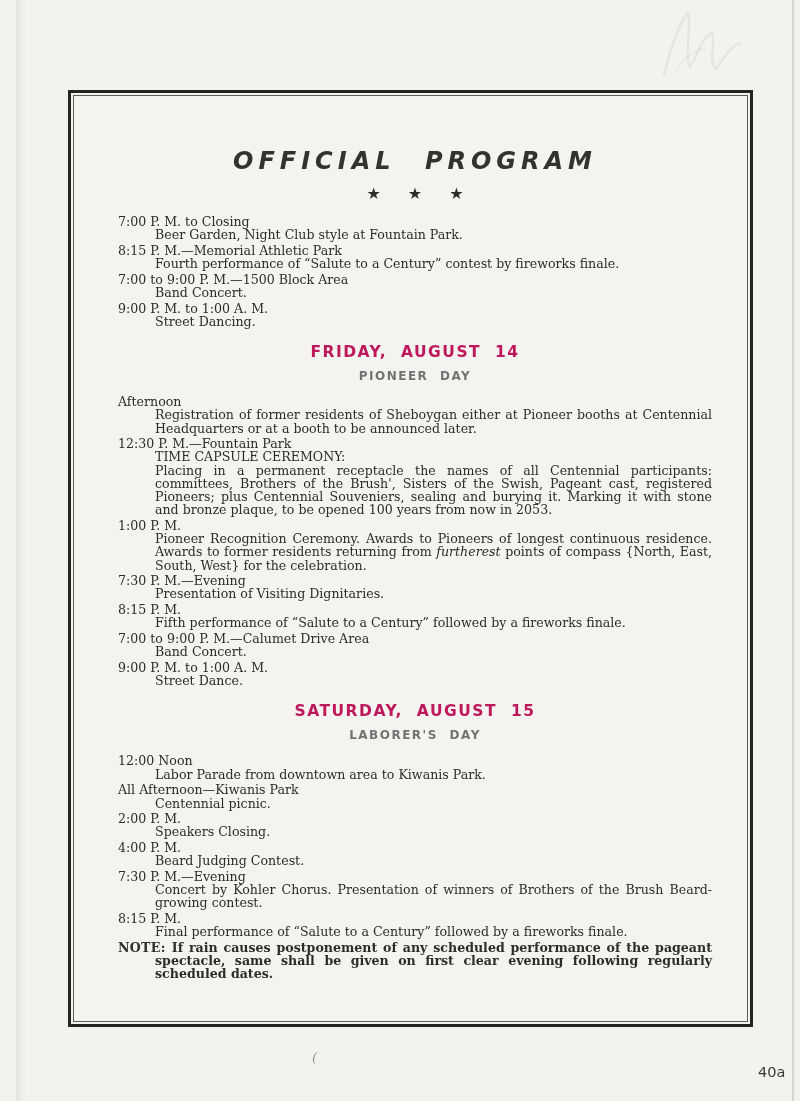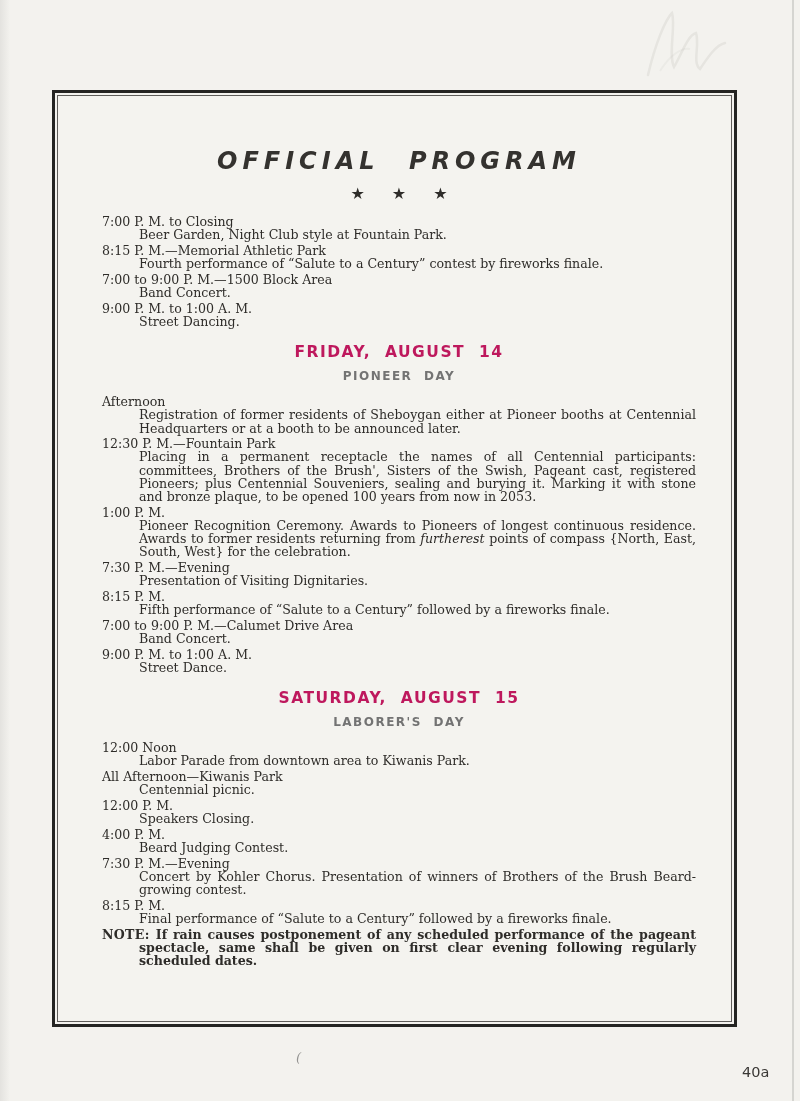--- a/index.html
+++ b/index.html
@@ -11,20 +11,21 @@
     height: 1101px;
     position: relative;
     background: #f3f2ee;
     font-family: "DejaVu Serif", serif;
     color: #2e2c29;
     overflow: hidden;
   }
   .scan {
     position: absolute;
     inset: 0;
+    margin-left: 16px;
   }
   
   .edge-left {
     position: absolute;
     left: 0; top: 0;
     width: 10px; height: 100%;
     background: linear-gradient(to right, rgba(90,90,90,0.10), rgba(90,90,90,0));
     pointer-events: none;
   }
   .edge-right {
@@ -179,20 +180,21 @@
           <section class="program-section">
             <h2 class="date-heading">FRIDAY, AUGUST 14</h2>
             <h3 class="day-heading">PIONEER DAY</h3>
             <div class="entries">
               <div class="entry">
                 <div class="entry-label">Afternoon</div>
                 <div class="entry-para">Registration of former residents of Sheboygan either at Pioneer booths at Centennial Headquarters or at a booth to be announced later.</div>
               </div>
               <div class="entry">
                 <div class="entry-label">12:30 P. M.—Fountain Park</div>
+                <div class="entry-para">TIME CAPSULE CEREMONY:</div>
                 <div class="entry-para">Placing in a permanent receptacle the names of all Centennial participants: committees, Brothers of the Brush', Sisters of the Swish, Pageant cast, registered Pioneers; plus Centennial Souveniers, sealing and burying it. Marking it with stone and bronze plaque, to be opened 100 years from now in 2053.</div>
               </div>
               <div class="entry">
                 <div class="entry-label">1:00 P. M.</div>
                 <div class="entry-para">Pioneer Recognition Ceremony. Awards to Pioneers of longest continuous residence. Awards to former residents returning from <em>furtherest</em> points of compass {North, East, South, West} for the celebration.</div>
               </div>
               <div class="entry">
                 <div class="entry-label">7:30 P. M.—Evening</div>
                 <div class="entry-para">Presentation of Visiting Dignitaries.</div>
               </div>
@@ -216,21 +218,21 @@
             <div class="entries">
               <div class="entry">
                 <div class="entry-label">12:00 Noon</div>
                 <div class="entry-para">Labor Parade from downtown area to Kiwanis Park.</div>
               </div>
               <div class="entry">
                 <div class="entry-label">All Afternoon—Kiwanis Park</div>
                 <div class="entry-para">Centennial picnic.</div>
               </div>
               <div class="entry">
-                <div class="entry-label">12:00 P. M.</div>
+                <div class="entry-label">2:00 P. M.</div>
                 <div class="entry-para">Speakers Closing.</div>
               </div>
               <div class="entry">
                 <div class="entry-label">4:00 P. M.</div>
                 <div class="entry-para">Beard Judging Contest.</div>
               </div>
               <div class="entry">
                 <div class="entry-label">7:30 P. M.—Evening</div>
                 <div class="entry-para">Concert by Kohler Chorus. Presentation of winners of Brothers of the Brush Beard-growing contest.</div>
               </div>

